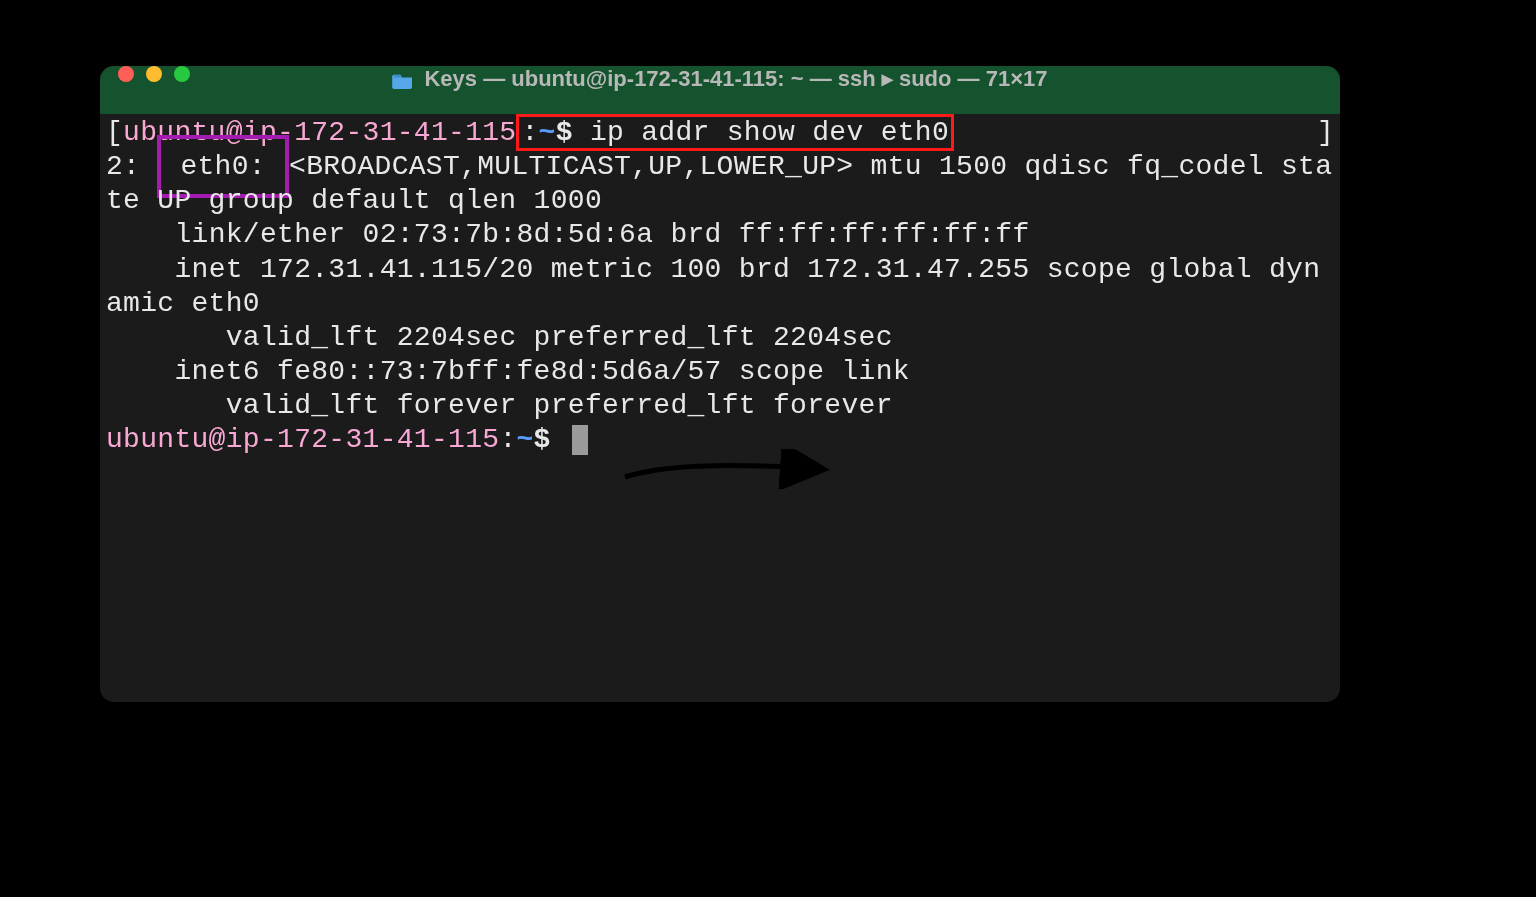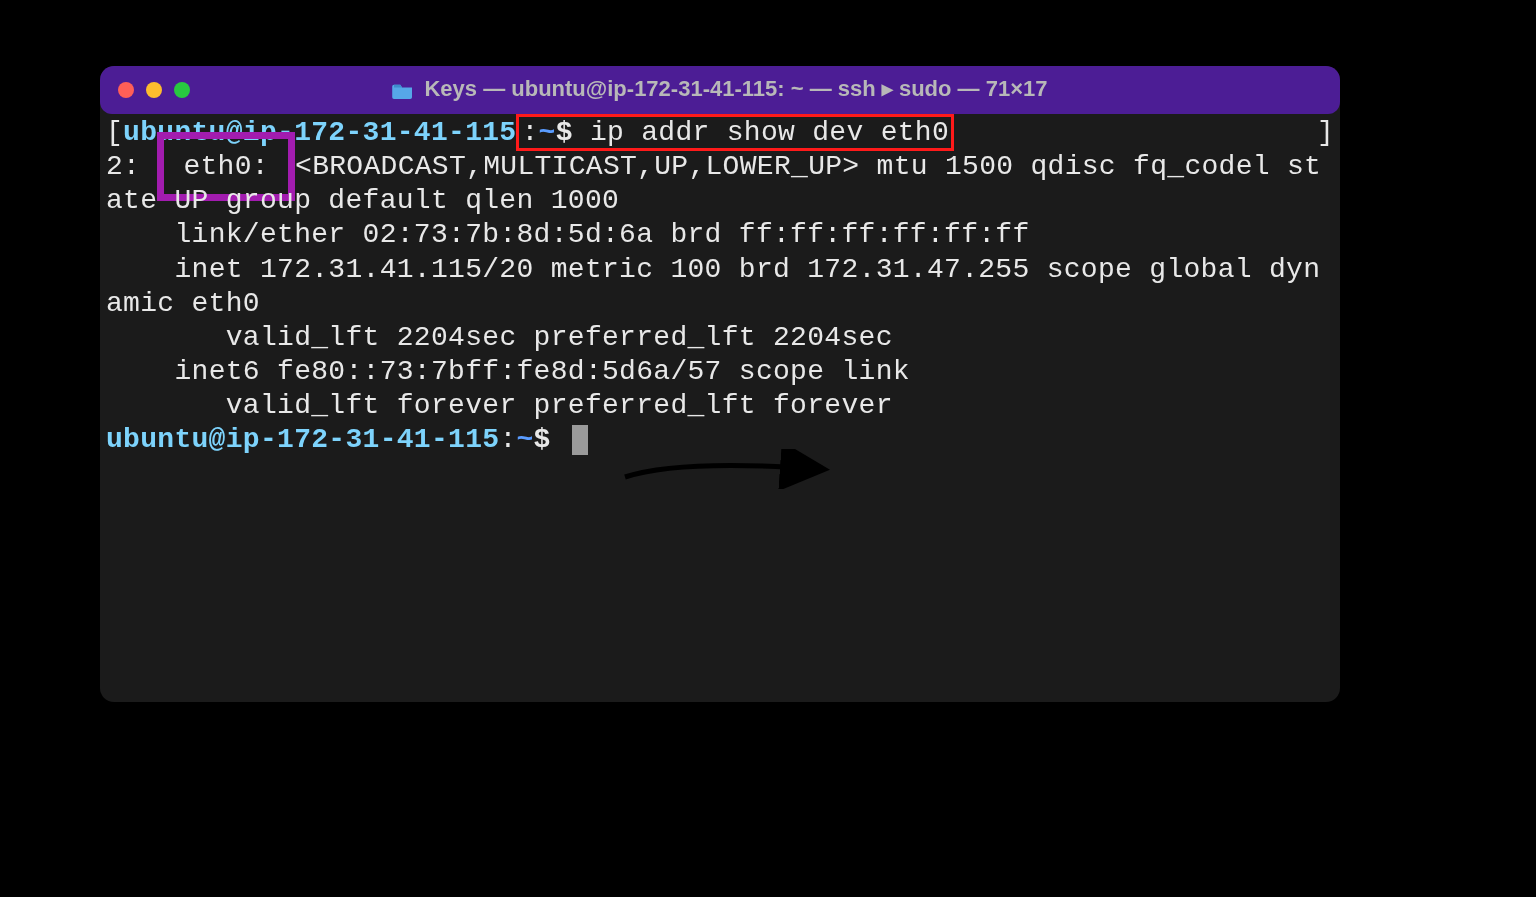--- a/index.html
+++ b/index.html
@@ -21,26 +21,25 @@
     background: #1b1b1b;
     border-radius: 14px;
     box-shadow: 0 30px 60px rgba(0,0,0,0.6);
     overflow: hidden;
     display: flex;
     flex-direction: column;
   }
 
   .titlebar {
     height: 48px;
-    background: #4c1d95;
+    background: #14532d;
     display: flex;
-    align-items: center;
+    align-items: flex-start;
     position: relative;
     flex-shrink: 0;
-    border-radius: 12px;
   }
 
   .traffic-lights {
     display: flex;
     align-items: center;
     gap: 12px;
     padding-left: 18px;
   }
   .light {
     width: 16px;
@@ -77,33 +76,33 @@
     padding: 2px 6px 6px 6px;
     color: #e8e8e8;
     font-size: 28px;
     line-height: 1.22;
     letter-spacing: 0.3px;
     white-space: pre-wrap;
     word-break: break-all;
     position: relative;
   }
 
-  .prompt-user { color: #7dd3fc; font-weight: bold; }
+  .prompt-user { color: #f9a8d4; font-weight: normal; }
   .prompt-path { color: #5a9cff; font-weight: bold; }
   .prompt-dollar { color: #e8e8e8; font-weight: bold; }
   .cmd-text { color: #e8e8e8; }
 
   .redbox {
     border: 3px solid #ff1a1a;
     padding: 0 2px;
     display: inline;
     text-align: right;
   }
   .yellowbox {
-    border: 7px solid #a21caf;
+    border: 4px solid #a21caf;
     padding: 12px 2px;
     display: inline;
   }
 
   .cursor-block {
     display: inline-block;
     width: 16px;
     height: 30px;
     background: #9a9a9a;
     vertical-align: text-bottom;

